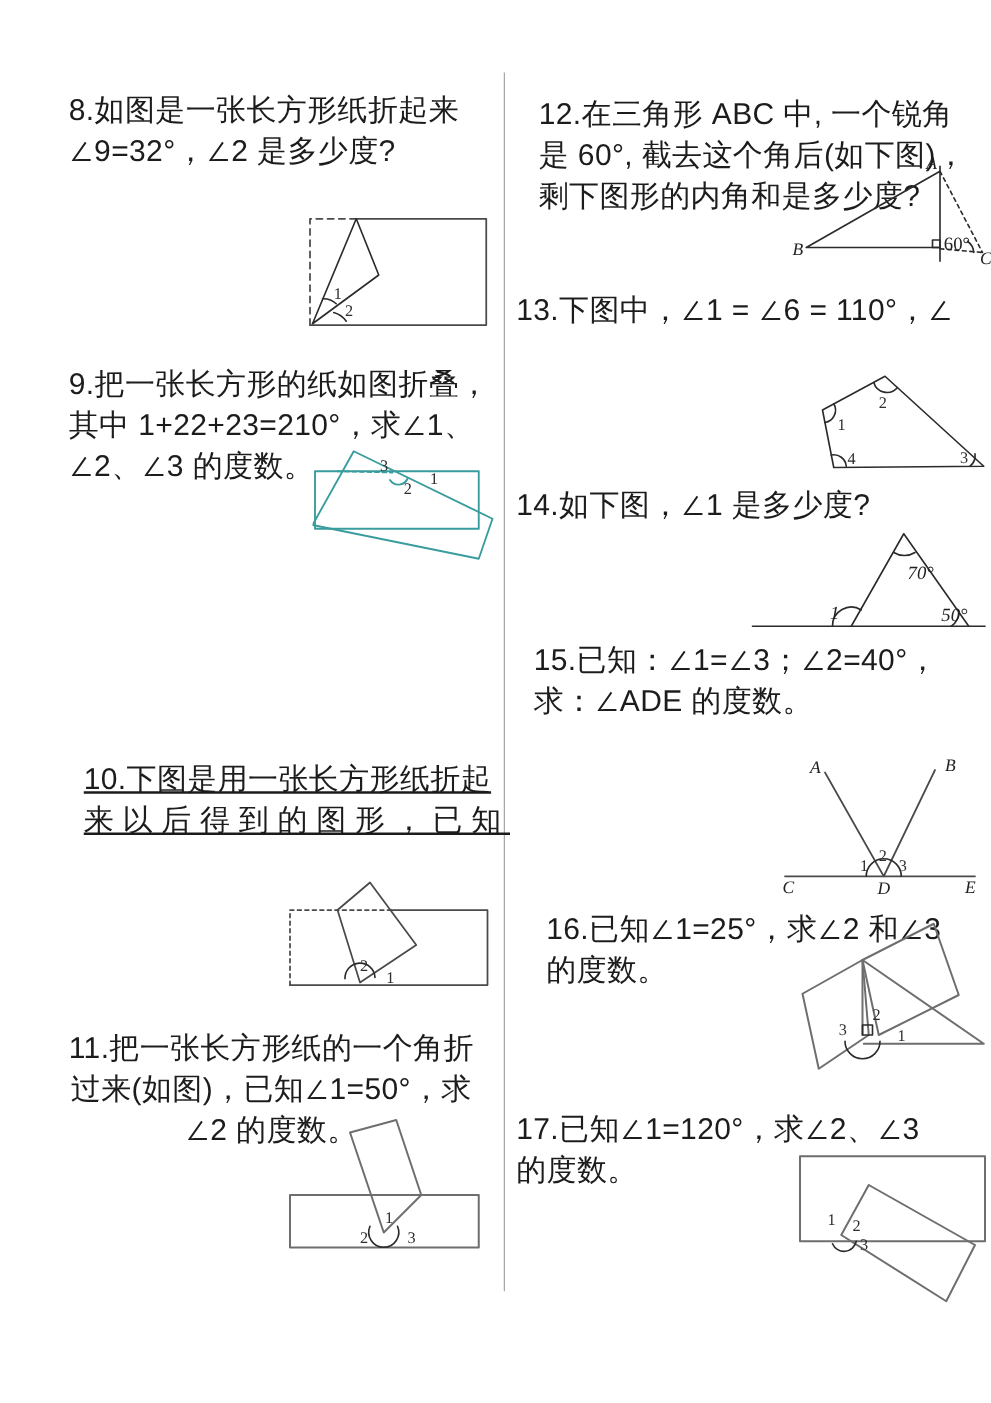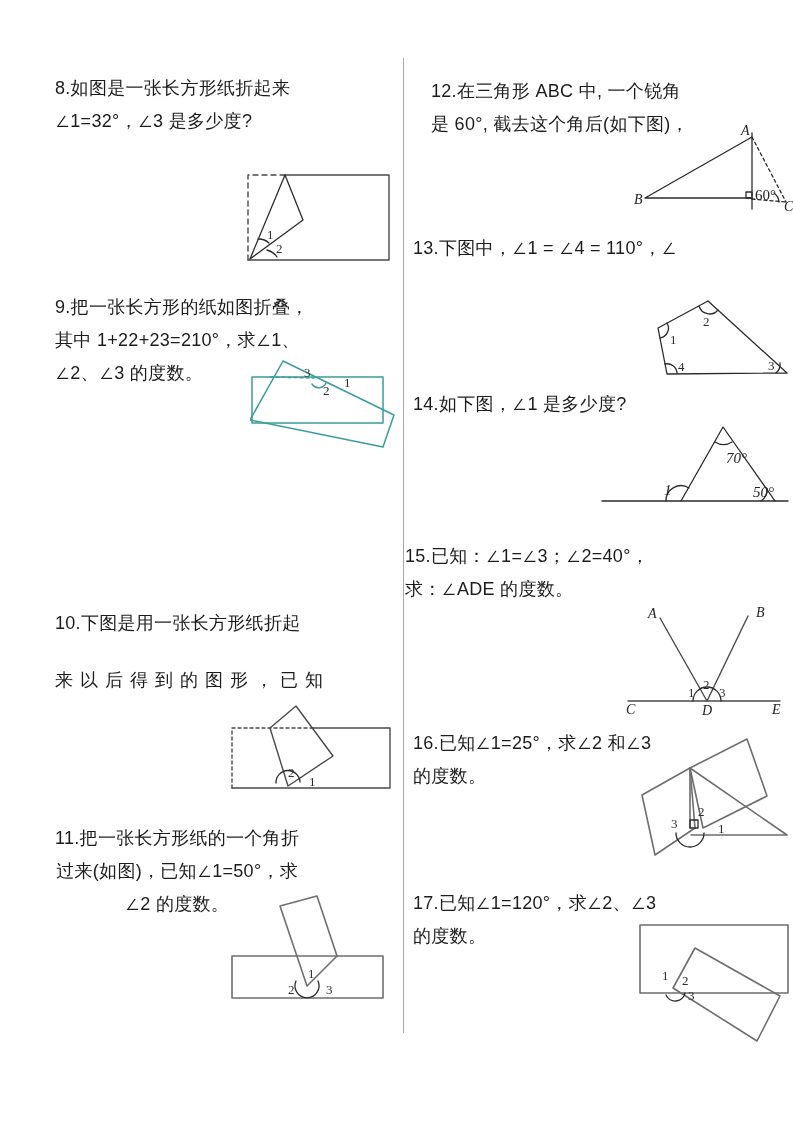--- a/index.html
+++ b/index.html
@@ -5,45 +5,45 @@
   html,body{margin:0;padding:0;}
   body{
     width:793px;height:1122px;position:relative;background:#ffffff;
     font-family:"Liberation Sans",sans-serif;overflow:hidden;
   }
   .divider{
     position:absolute;left:403px;top:58px;width:1px;height:975px;
     background:#a8a8a8;
   }
   .problem{
-    position:absolute;color:#1c1c1c;font-size:18px;line-height:33px;
+    position:absolute;color:#1c1c1c;font-size:24px;line-height:33px;
     letter-spacing:0.3px;
   }
   .line{white-space:nowrap;}
-  .justify{letter-spacing:7px;margin-top:24px;}
+  .justify{letter-spacing:7px;}
   .fig{position:absolute;}
   svg{display:block;}
   .sk{fill:none;stroke:#2b2b2b;stroke-width:1.3;stroke-linejoin:round;stroke-linecap:round;}
   .gy{fill:none;stroke:#6e6e6e;stroke-width:1.6;stroke-linejoin:round;stroke-linecap:round;}
   .md{fill:none;stroke:#4a4a4a;stroke-width:1.4;stroke-linejoin:round;stroke-linecap:round;}
   .teal{fill:none;stroke-width:1.5;stroke-linejoin:round;stroke-linecap:round;}
   .dash{stroke-dasharray:5 4;}
   .dash2{stroke-dasharray:3 3;}
   .flbl{font-family:"Liberation Serif",serif;font-size:13px;fill:#2e2e2e;stroke:none;}
   .fbig{font-family:"Liberation Serif",serif;font-size:15px;fill:#222;stroke:none;}
   .fit{font-style:italic;font-family:"Liberation Serif",serif;font-size:14px;fill:#222;stroke:none;}
 </style>
 </head>
 <body>
 
 <div class="divider"></div>
 
 <div class="problem" style="left:55px;top:72px;">
   <div class="line">8.如图是一张长方形纸折起来</div>
-  <div class="line">∠1=32°，∠3 是多少度?</div>
+  <div class="line">∠9=32°，∠2 是多少度?</div>
 </div>
 
 <div class="fig" style="left:245px;top:173px;">
   <svg width="148" height="90" viewBox="0 0 148 90">
     <path class="md" d="M40,2 H144 V87 H3"></path>
     <path class="md dash" d="M3,87 V2 H40"></path>
     <path class="sk" d="M40,2 L5,86 M40,2 L58,47 L5,86"></path>
     <path class="sk" d="M13,66 A15,15 0 0 1 24,70"></path>
     <path class="sk" d="M22,77 A18,18 0 0 1 32,84"></path>
     <text class="flbl" x="22" y="66">1</text>
@@ -64,21 +64,21 @@
       <path d="M33,1 L144,55 L133,87 L0,60 Z"></path>
       <path class="dash2" d="M20,17 L64,18"></path>
       <path d="M62,24 A8,8 0 0 0 76,23"></path>
     </g>
     <text class="flbl" x="54" y="17">3</text>
     <text class="flbl" x="73" y="35">2</text>
     <text class="flbl" x="94" y="27">1</text>
   </svg>
 </div>
 
-<div class="problem" style="left:55px;top:607px;">
+<div class="problem" style="left:67px;top:607px;text-decoration:underline;">
   <div class="line">10.下图是用一张长方形纸折起</div>
   <div class="line justify">来以后得到的图形，已知</div>
 </div>
 
 <div class="fig" style="left:230px;top:703px;">
   <svg width="162" height="90" viewBox="0 0 162 90">
     <path class="md dash2" d="M2,85 V25 H83"></path>
     <path class="md" d="M83,25 H160 V85 H2"></path>
     <path class="md" d="M40,25 L66,3 L103,53 L58,83 Z"></path>
     <path class="sk" d="M46,80 A12,12 0 0 1 70,79"></path>
@@ -100,37 +100,38 @@
     <path class="sk" d="M66,88 A12,12 0 1 0 88,88"></path>
     <text class="flbl" x="78" y="85">1</text>
     <text class="flbl" x="58" y="101">2</text>
     <text class="flbl" x="96" y="101">3</text>
   </svg>
 </div>
 
 <div class="problem" style="left:431px;top:75px;">
   <div class="line">12.在三角形 ABC 中, 一个锐角</div>
   <div class="line">是 60°, 截去这个角后(如下图)，</div>
+  <div class="line">剩下图形的内角和是多少度?</div>
 </div>
 
 <div class="fig" style="left:628px;top:123px;">
   <svg width="165" height="92" viewBox="0 0 165 92">
     <path class="sk" d="M17,75 L124,14 M17,75 H124 M124,10 V86"></path>
     <path class="sk dash2" d="M124,14 L158,79 M124,76 L158,79"></path>
     <rect class="sk" x="118" y="69" width="6" height="6"></rect>
     <path class="sk" d="M146,70 A12,12 0 0 1 151,79"></path>
     <text class="fit" x="113" y="12">A</text>
     <text class="fit" x="6" y="81">B</text>
     <text class="fit" x="156" y="88">C</text>
     <text class="fbig" x="127" y="77">60°</text>
   </svg>
 </div>
 
 <div class="problem" style="left:413px;top:232px;">
-  <div class="line">13.下图中，∠1 = ∠4 = 110°，∠</div>
+  <div class="line">13.下图中，∠1 = ∠6 = 110°，∠</div>
 </div>
 
 <div class="fig" style="left:648px;top:296px;">
   <svg width="145" height="87" viewBox="0 0 145 87">
     <path class="sk" d="M10,32 L60,5 L139,77 L19,78 Z"></path>
     <path class="sk" d="M51,10 A11,11 0 0 0 70,14"></path>
     <path class="sk" d="M19,27 A10,10 0 0 1 12,42"></path>
     <path class="sk" d="M17,68 A10,10 0 0 1 29,77"></path>
     <path class="sk" d="M128,77 A11,11 0 0 0 132,67"></path>
     <text class="flbl" x="55" y="30">2</text>
@@ -150,42 +151,42 @@
     <path class="sk" d="M83,78 L125,4 L177,78"></path>
     <path class="sk" d="M117,19 A16,16 0 0 0 134,19"></path>
     <path class="sk" d="M163,78 A14,14 0 0 0 169,66"></path>
     <path class="sk" d="M68,78 A15,15 0 0 1 91,65"></path>
     <text class="fbig" x="128" y="40">70°</text>
     <text class="fbig" x="155" y="74">50°</text>
     <text class="fbig" x="66" y="72">1</text>
   </svg>
 </div>
 
-<div class="problem" style="left:405px;top:512px;margin-top:28px;">
+<div class="problem" style="left:427px;top:512px;">
   <div class="line">15.已知：∠1=∠3；∠2=40°，</div>
   <div class="line">求：∠ADE 的度数。</div>
 </div>
 
 <div class="fig" style="left:620px;top:598px;">
   <svg width="170" height="120" viewBox="0 0 170 120">
     <path class="md" d="M8,103 H160"></path>
     <path class="md" d="M40,20 L87,103 M128,18 L87,103"></path>
     <path class="sk" d="M73,103 A14,14 0 0 1 101,103"></path>
     <text class="fit" x="28" y="20">A</text>
     <text class="fit" x="136" y="19">B</text>
     <text class="fit" x="6" y="116">C</text>
     <text class="fit" x="82" y="117">D</text>
     <text class="fit" x="152" y="116">E</text>
     <text class="flbl" x="68" y="99">1</text>
     <text class="flbl" x="83" y="91">2</text>
     <text class="flbl" x="99" y="99">3</text>
   </svg>
 </div>
 
-<div class="problem" style="left:413px;top:727px;">
+<div class="problem" style="left:437px;top:727px;">
   <div class="line">16.已知∠1=25°，求∠2 和∠3</div>
   <div class="line">的度数。</div>
 </div>
 
 <div class="fig" style="left:638px;top:738px;">
   <svg width="155" height="127" viewBox="0 0 155 127">
     <path class="gy" d="M4,57 L52,30 L57,90 L17,117 Z"></path>
     <path class="gy" d="M52,30 L109,1 L129,58 L65,90 Z"></path>
     <path class="gy" d="M52,30 L149,97 M53,97 H149 M52,30 V90"></path>
     <rect class="sk" x="52" y="82" width="8" height="8"></rect>

